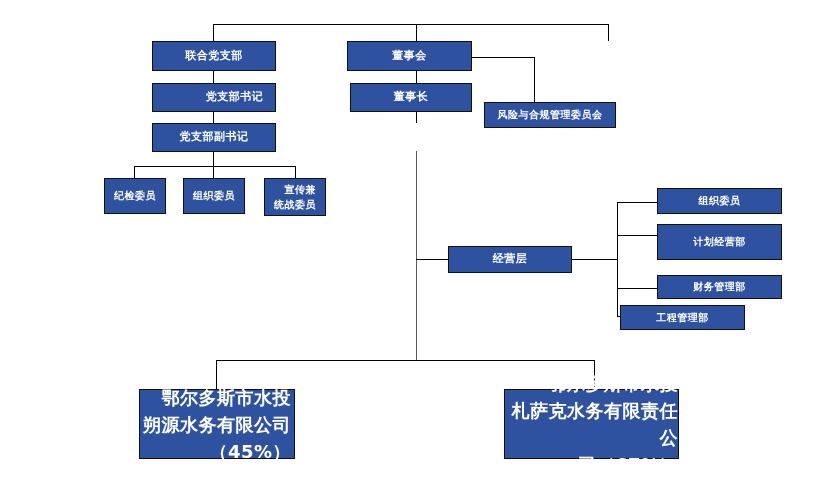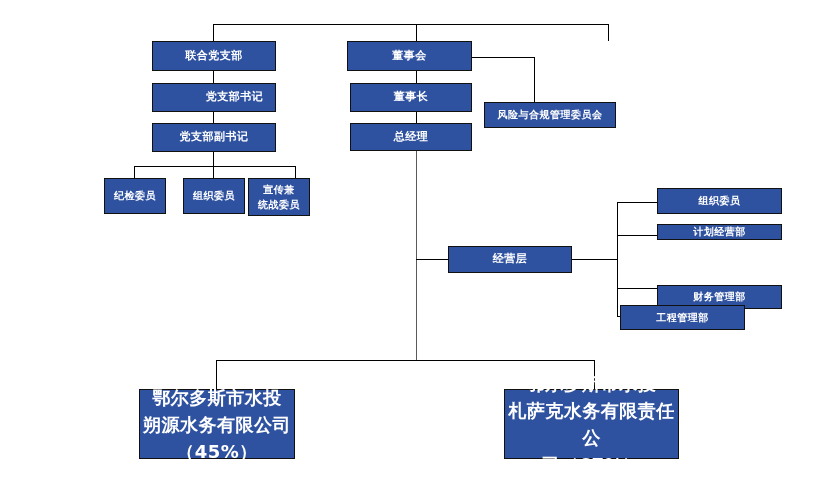--- a/index.html
+++ b/index.html
@@ -30,21 +30,21 @@
   
   .node {
     position: absolute;
     box-sizing: border-box;
     background: #2F52A0;
     border: 1px solid #111111;
     color: #ffffff;
     display: flex;
     align-items: center;
     justify-content: center;
-    text-align: center;
+    text-align: right;
     font-weight: bold;
     letter-spacing: 0.5px;
     line-height: 1.35;
     white-space: pre-line;
     font-size: 11px;
   }
   .node.sm  { font-size: 10px; }
   .node.lg  { font-size: 18px; }
   .node.multi { line-height: 1.5; }
 </style>
@@ -91,39 +91,38 @@
   <div class="node" style="left:152px; top:41px; width:124px; height:30px;">联合党支部</div>
 
   <div class="node" style="left:152px; top:83px; width:124px; height:29px;padding-left:41px;">党支部书记</div>
 
   <div class="node" style="left:152px; top:123px; width:124px; height:29px;">党支部副书记</div>
 
   <div class="node sm" style="left:104px; top:178px; width:62px; height:36px;">纪检委员</div>
 
   <div class="node sm" style="left:183px; top:178px; width:62px; height:36px;">组织委员</div>
 
-  <div class="node sm multi" style="left:248px; top:178px; width:62px; height:38px;">宣传兼
+  <div class="node sm multi" style="left:264px; top:178px; width:62px; height:38px;">宣传兼
 统战委员</div>
 
   <div class="node" style="left:347px; top:41px; width:125px; height:30px;">董事会</div>
 
   <div class="node" style="left:350px; top:83px; width:122px; height:29px;">董事长</div>
 
-  <div class="node" style="left:350px; top:123px; width:122px; height:28px;">总经理</div>
 
 
   <div class="node sm" style="left:484px; top:102px; width:132px; height:26px;">风险与合规管理委员会</div>
 
   <div class="node" style="left:448px; top:246px; width:124px; height:27px;">经营层</div>
 
   <div class="node sm" style="left:657px; top:188px; width:125px; height:26px;">组织委员</div>
 
-  <div class="node sm" style="left:657px; top:224px; width:125px; height:16px;">计划经营部</div>
+  <div class="node sm" style="left:657px; top:224px; width:125px; height:36px;">计划经营部</div>
 
-  <div class="node sm" style="left:657px; top:285px; width:125px; height:24px;">财务管理部</div>
+  <div class="node sm" style="left:657px; top:275px; width:125px; height:24px;">财务管理部</div>
 
   <div class="node sm" style="left:620px; top:305px; width:125px; height:25px;">工程管理部</div>
 
   <div class="node lg multi" style="left:139px; top:389px; width:156px; height:70px;">鄂尔多斯市水投
 朔源水务有限公司
 （45%）</div>
 
   <div class="node lg multi" style="left:504px; top:389px; width:175px; height:70px;">鄂尔多斯市水投
 札萨克水务有限责任公
 司（67%）</div>

